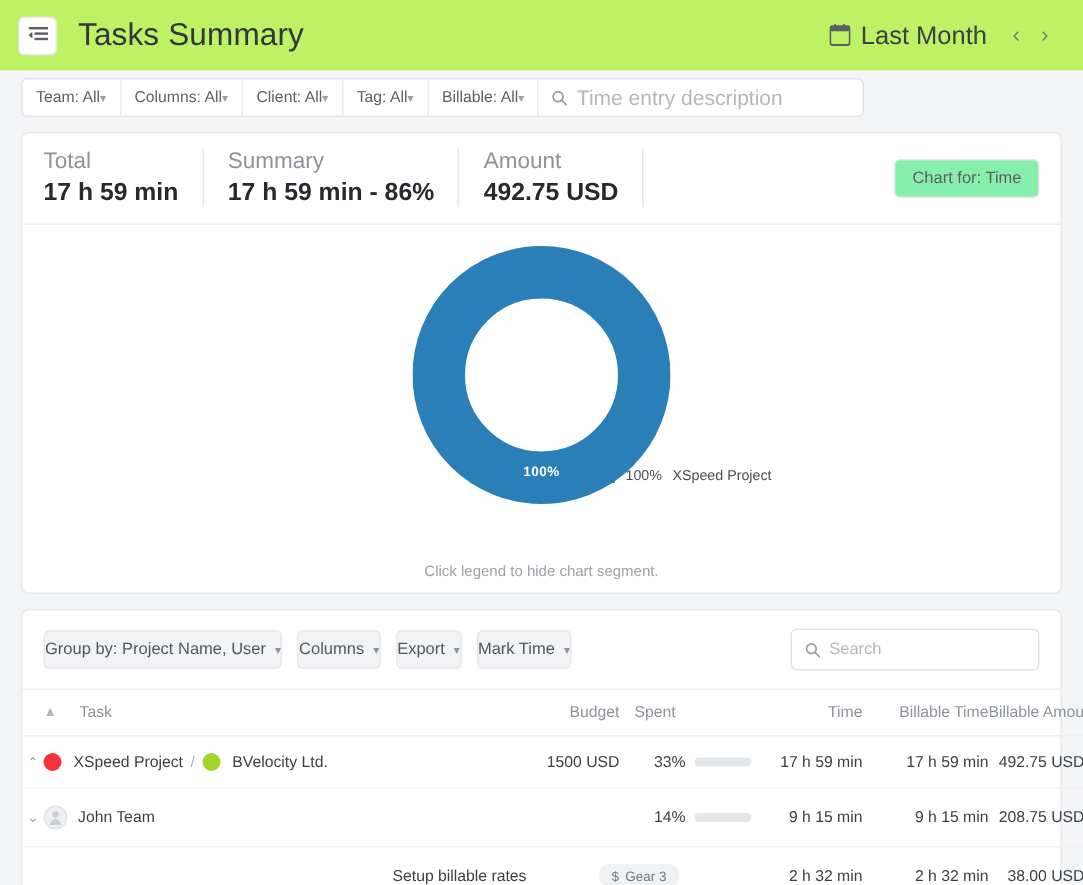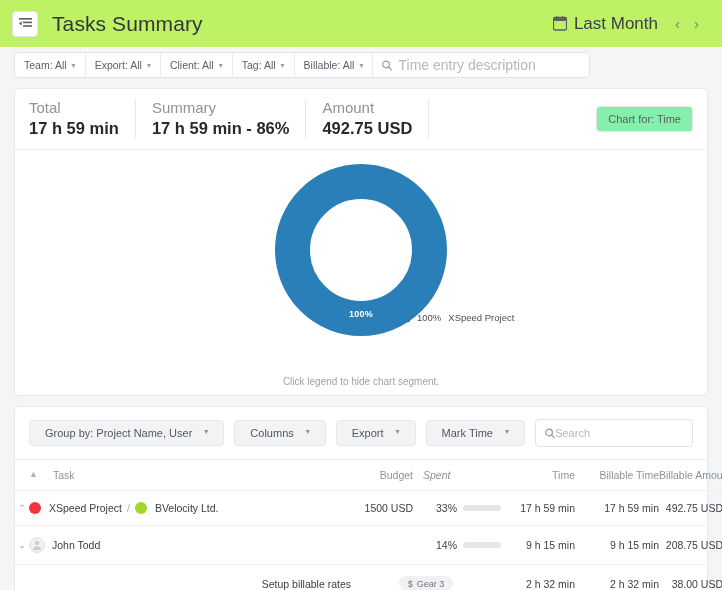--- a/index.html
+++ b/index.html
@@ -38,21 +38,21 @@
   .navarrow:first-of-type { margin-left: 10px; }
 
   
   .filterbar { padding: 4px 14px 0 14px; display: flex; align-items: center; }
   .chipgroup {
     display: flex; align-items: center;
     border: 1px solid #e1e3e6; border-radius: 4px; background: #fff;
     height: 26px; overflow: hidden;
   }
   .chip {
-    display: flex; align-items: center; gap: 5px;
+    display: flex; align-items: center; 
     padding: 0 9px; height: 100%;
     font-size: 10.5px; color: #5c6066; white-space: nowrap; cursor: pointer;
     border-right: 1px solid #e9ebee;
   }
   .chip .caret { font-size: 8px; color: #9aa0a6; }
   .searchwrap {
     display: flex; align-items: center; gap: 6px;
     padding: 0 9px; height: 100%; min-width: 168px; flex: 1 1 auto; cursor: text;
   }
   .searchwrap input {
@@ -105,27 +105,27 @@
   }
 
   
   .tablecard { margin-bottom: 14px; }
   .tabletools {
     display: flex; align-items: center; padding: 12px 14px; gap: 10px;
     border-bottom: 1px solid #eceef0;
   }
   .btn {
     background: #f1f3f5; border: 1px solid #e6e8eb; border-radius: 4px;
-    font-size: 11px; color: #53575d; padding: 6px 15px; cursor: pointer;
-    display: flex; align-items: flex-start; gap: 12px; white-space: nowrap;
+    font-size: 11px; color: #53575d; padding: 6px 0; cursor: pointer;
+    display: flex; align-items: center; gap: 6px; white-space: nowrap;
   }
   .btn .caret { font-size: 8px; color: #8d9399; }
   .tablesearch {
     margin-left: auto; border: 1px solid #e1e3e6; border-radius: 4px; background: #fff;
-    height: 28px; width: 166px; display: flex; align-items: center; gap: 0;
+    height: 28px; width: 166px; display: flex; align-items: center; gap: 6px;
     padding: 0 9px; cursor: text;
   }
   .tablesearch input {
     border: none; outline: none; font-size: 11px; color: #5c6066; width: 100%;
     font-family: "Liberation Sans", sans-serif; background: transparent;
   }
   .tablesearch input::placeholder { color: #b3b8bd; }
 
   table.grid { width: 100%; border-collapse: collapse; table-layout: fixed; }
   table.grid th {
@@ -209,21 +209,21 @@
   </div>
 
   <div class="filterbar">
     <div class="chipgroup">
 
       <div class="chip">
         <span>Team: All</span>
         <span class="caret">▾</span>
       </div>
       <div class="chip">
-        <span>Export: All</span>
+        <span>Columns: All</span>
         <span class="caret">▾</span>
       </div>
       <div class="chip">
         <span>Client: All</span>
         <span class="caret">▾</span>
       </div>
       <div class="chip">
         <span>Tag: All</span>
         <span class="caret">▾</span>
       </div>
@@ -321,21 +321,21 @@
           <col class="col-btime">
           <col class="col-bamt">
       </colgroup>
       <thead>
         <tr>
           <th class="c-task">
             <span class="sortarrow">▲</span>
             <span>Task</span>
           </th>
           <th>Budget</th>
-          <th style="text-align:left;padding-left:10px;font-style:italic;">Spent</th>
+          <th style="text-align:left;padding-left:10px;">Spent</th>
           <th>Time</th>
           <th>Billable Time</th>
           <th class="col-bamt">Billable Amount</th>
         </tr>
       </thead>
       <tbody>
 
         <tr>
           <td class="c-task indent-1">
             <span class="rowflex">
@@ -364,21 +364,21 @@
         <tr>
           <td class="c-task indent-2">
             <span class="rowflex">
               <span class="caret-toggle">⌄</span>
               <span class="avatar">
                 <svg width="10" height="10" viewBox="0 0 10 10">
                   <circle cx="5" cy="3" r="2.1" fill="#c9ced4"></circle>
                   <path d="M1.2 10 a3.8 3.8 0 0 1 7.6 0 Z" fill="#c9ced4"></path>
                 </svg>
               </span>
-              <span class="proj-name" style="margin-left:7px;">John Todd</span>
+              <span class="proj-name" style="margin-left:7px;">John Team</span>
             </span>
           </td>
           <td></td>
           <td>
             <span class="pbwrap">
               <span class="pct">14%</span>
               <span class="pbtrack">
                 <span class="pbfill" id="pb-1" style="width: 14%;"></span>
               </span>
             </span>

